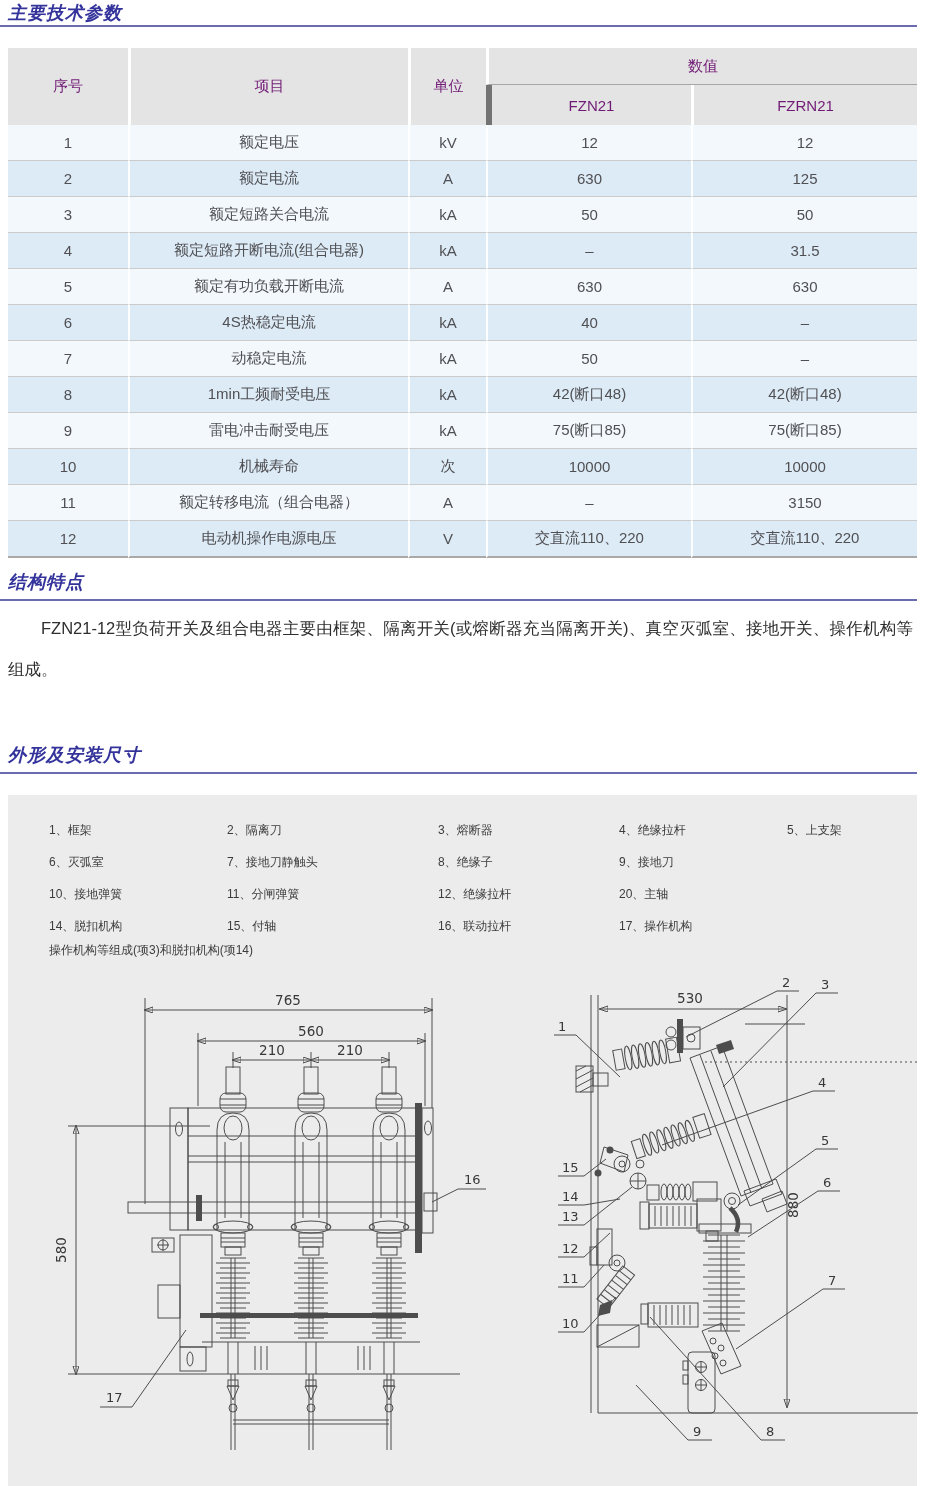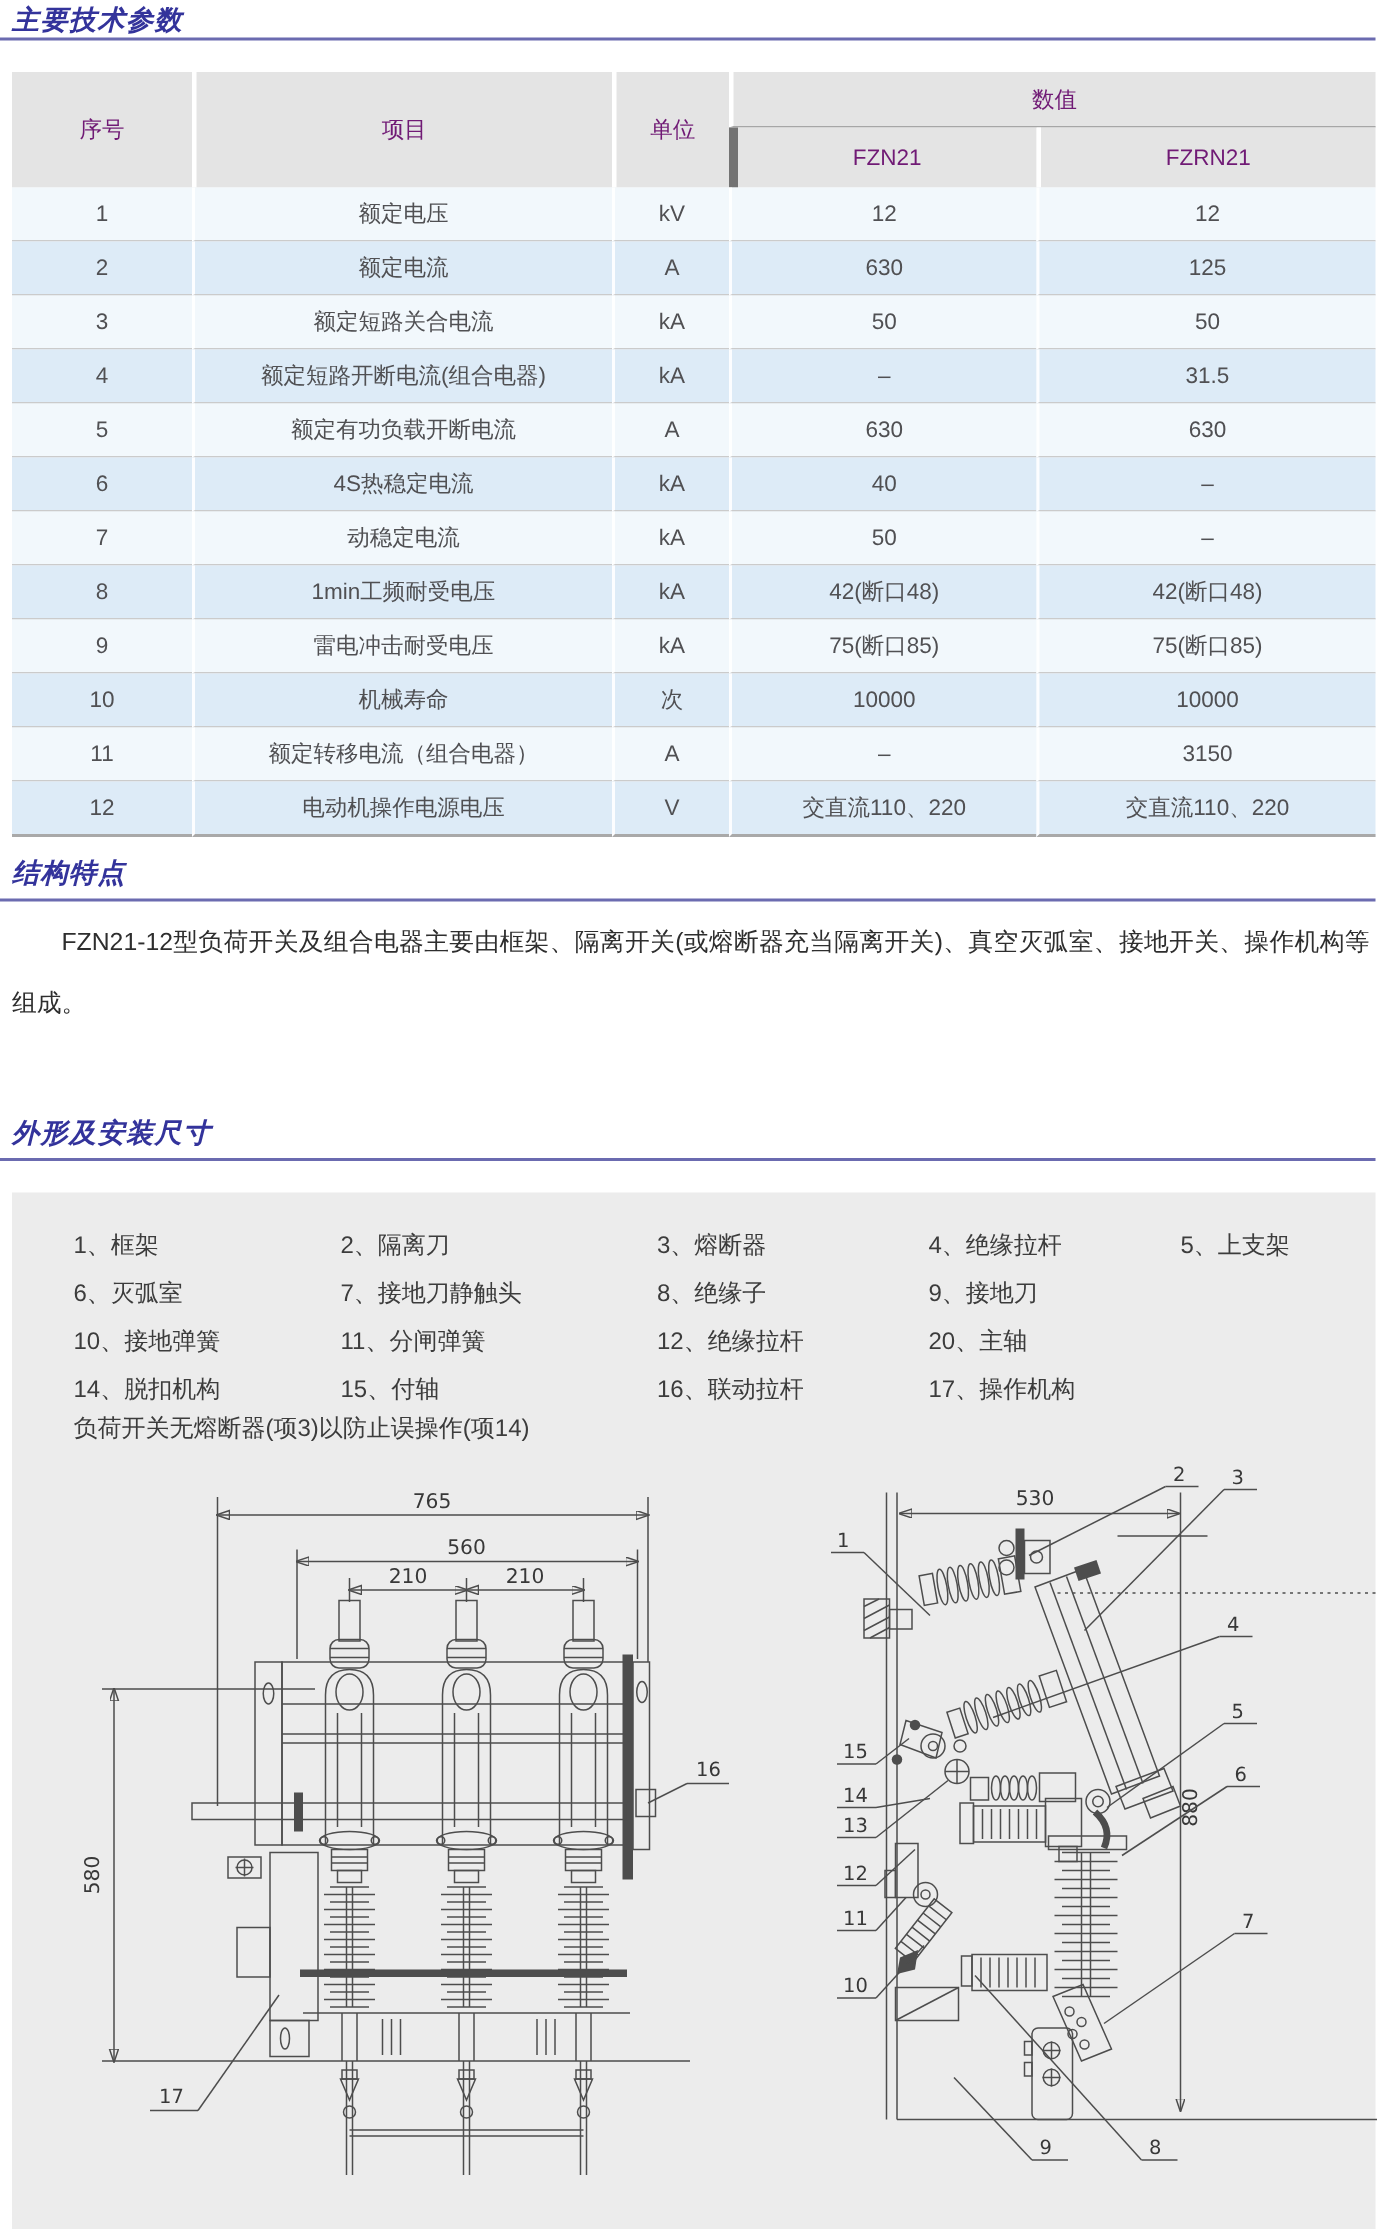--- a/index.html
+++ b/index.html
@@ -26,21 +26,21 @@
   table.params tbody td+td{border-left:2px solid rgba(255,255,255,.9);}
   table.params tbody tr:nth-child(odd) td{background:var(--rowodd);}
   table.params tbody tr:nth-child(even) td{background:var(--roweven);}
   table.params tbody tr:last-child td{border-bottom:2px solid #a9a9a9;}
   
   .body-text{position:absolute;left:8px;top:608px;width:905px;font-size:16.5px;line-height:41px;
              text-align:justify;color:#2e2e2e;}
   .body-text p{margin:0;text-indent:2em;}
   
   .panel{position:absolute;left:8px;top:795px;width:909px;height:691px;background:var(--panel);}
-  .parts{position:absolute;left:41px;top:19px;font-size:16px;color:#3c3c3c;}
+  .parts{position:absolute;left:41px;top:19px;font-size:12px;color:#3c3c3c;}
   .parts .prow{display:grid;grid-template-columns:178px 211px 181px 168px auto;height:32px;align-items:center;}
   
   svg.tech{position:absolute;}
   svg.tech line,svg.tech path,svg.tech rect,svg.tech ellipse,svg.tech circle,svg.tech polygon,svg.tech polyline
     {stroke:var(--line);fill:none;stroke-width:1;}
   svg.tech .fill{fill:var(--line);stroke:none;}
   svg.tech .thick{stroke-width:4.5;}
   svg.tech text{fill:#383838;stroke:none;font:13px "DejaVu Sans",sans-serif;}
   svg.tech .dim{font-size:13.5px;}
 </style>
@@ -195,21 +195,21 @@
           <span></span>
         </div>
         <div class="prow">
           <span>14、脱扣机构</span>
           <span>15、付轴</span>
           <span>16、联动拉杆</span>
           <span>17、操作机构</span>
           <span></span>
         </div>
       </div>
-    <div class="parts pnote" style="top:147px;">负荷开关无熔断器(项3)以防止误操作(项14)</div>
+    <div class="parts pnote" style="top:147px;">操作机构等组成(项3)和脱扣机构(项14)</div>
 
     <svg class="tech" style="left:32px;top:195px;" width="460" height="470" viewBox="0 0 460 470">
       <defs>
         <marker id="ae" markerWidth="9" markerHeight="8" refX="8" refY="3" orient="auto">
           <polygon points="0,0 9,3 0,6" fill="#4d4d4d" stroke="none"></polygon>
           </marker>
         <marker id="as" markerWidth="9" markerHeight="8" refX="8" refY="3" orient="auto-start-reverse">
           <polygon points="0,0 9,3 0,6" fill="#4d4d4d" stroke="none"></polygon>
           </marker>
         <g id="pole">

